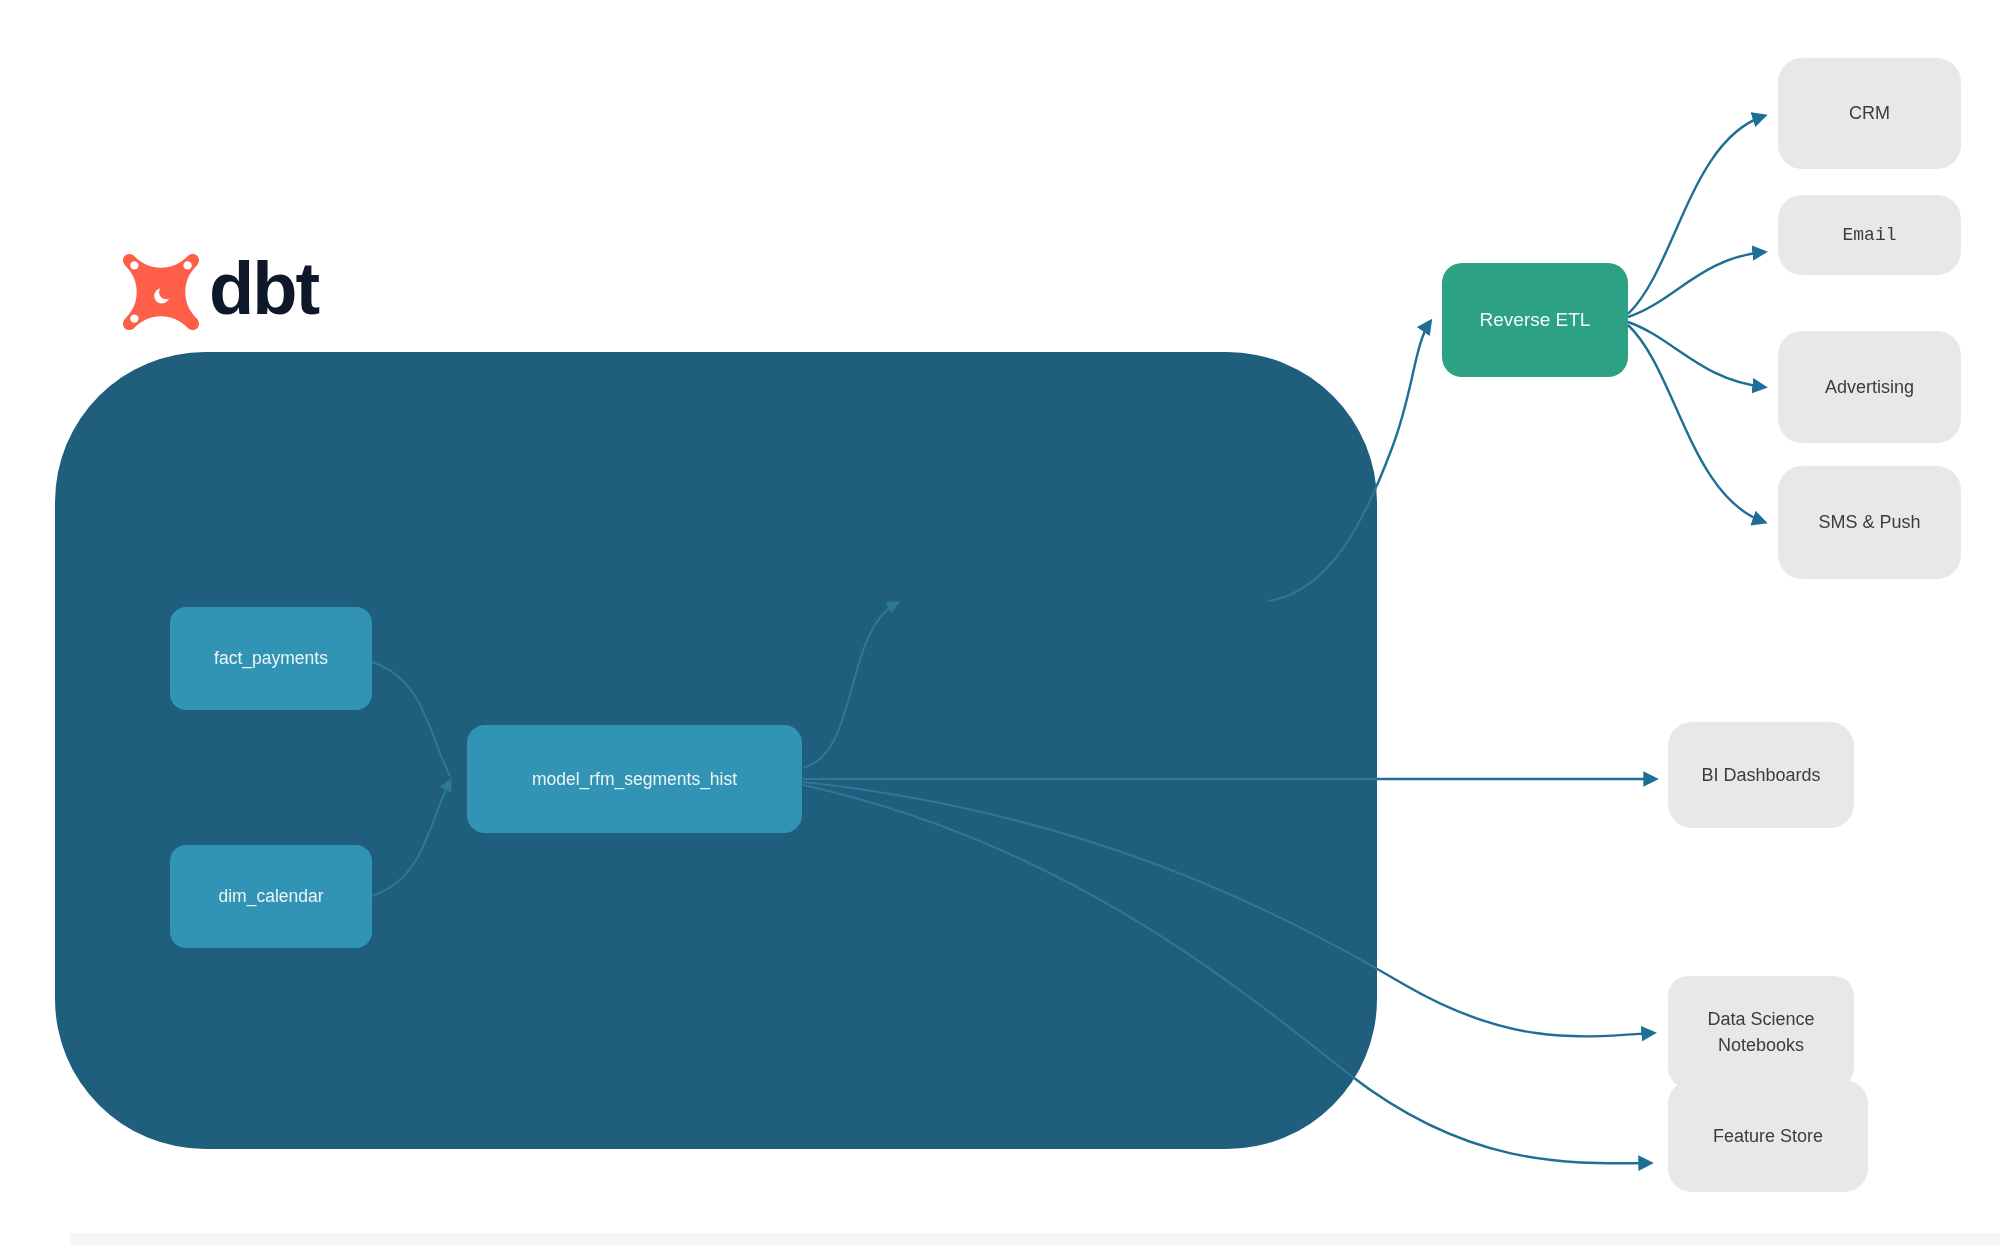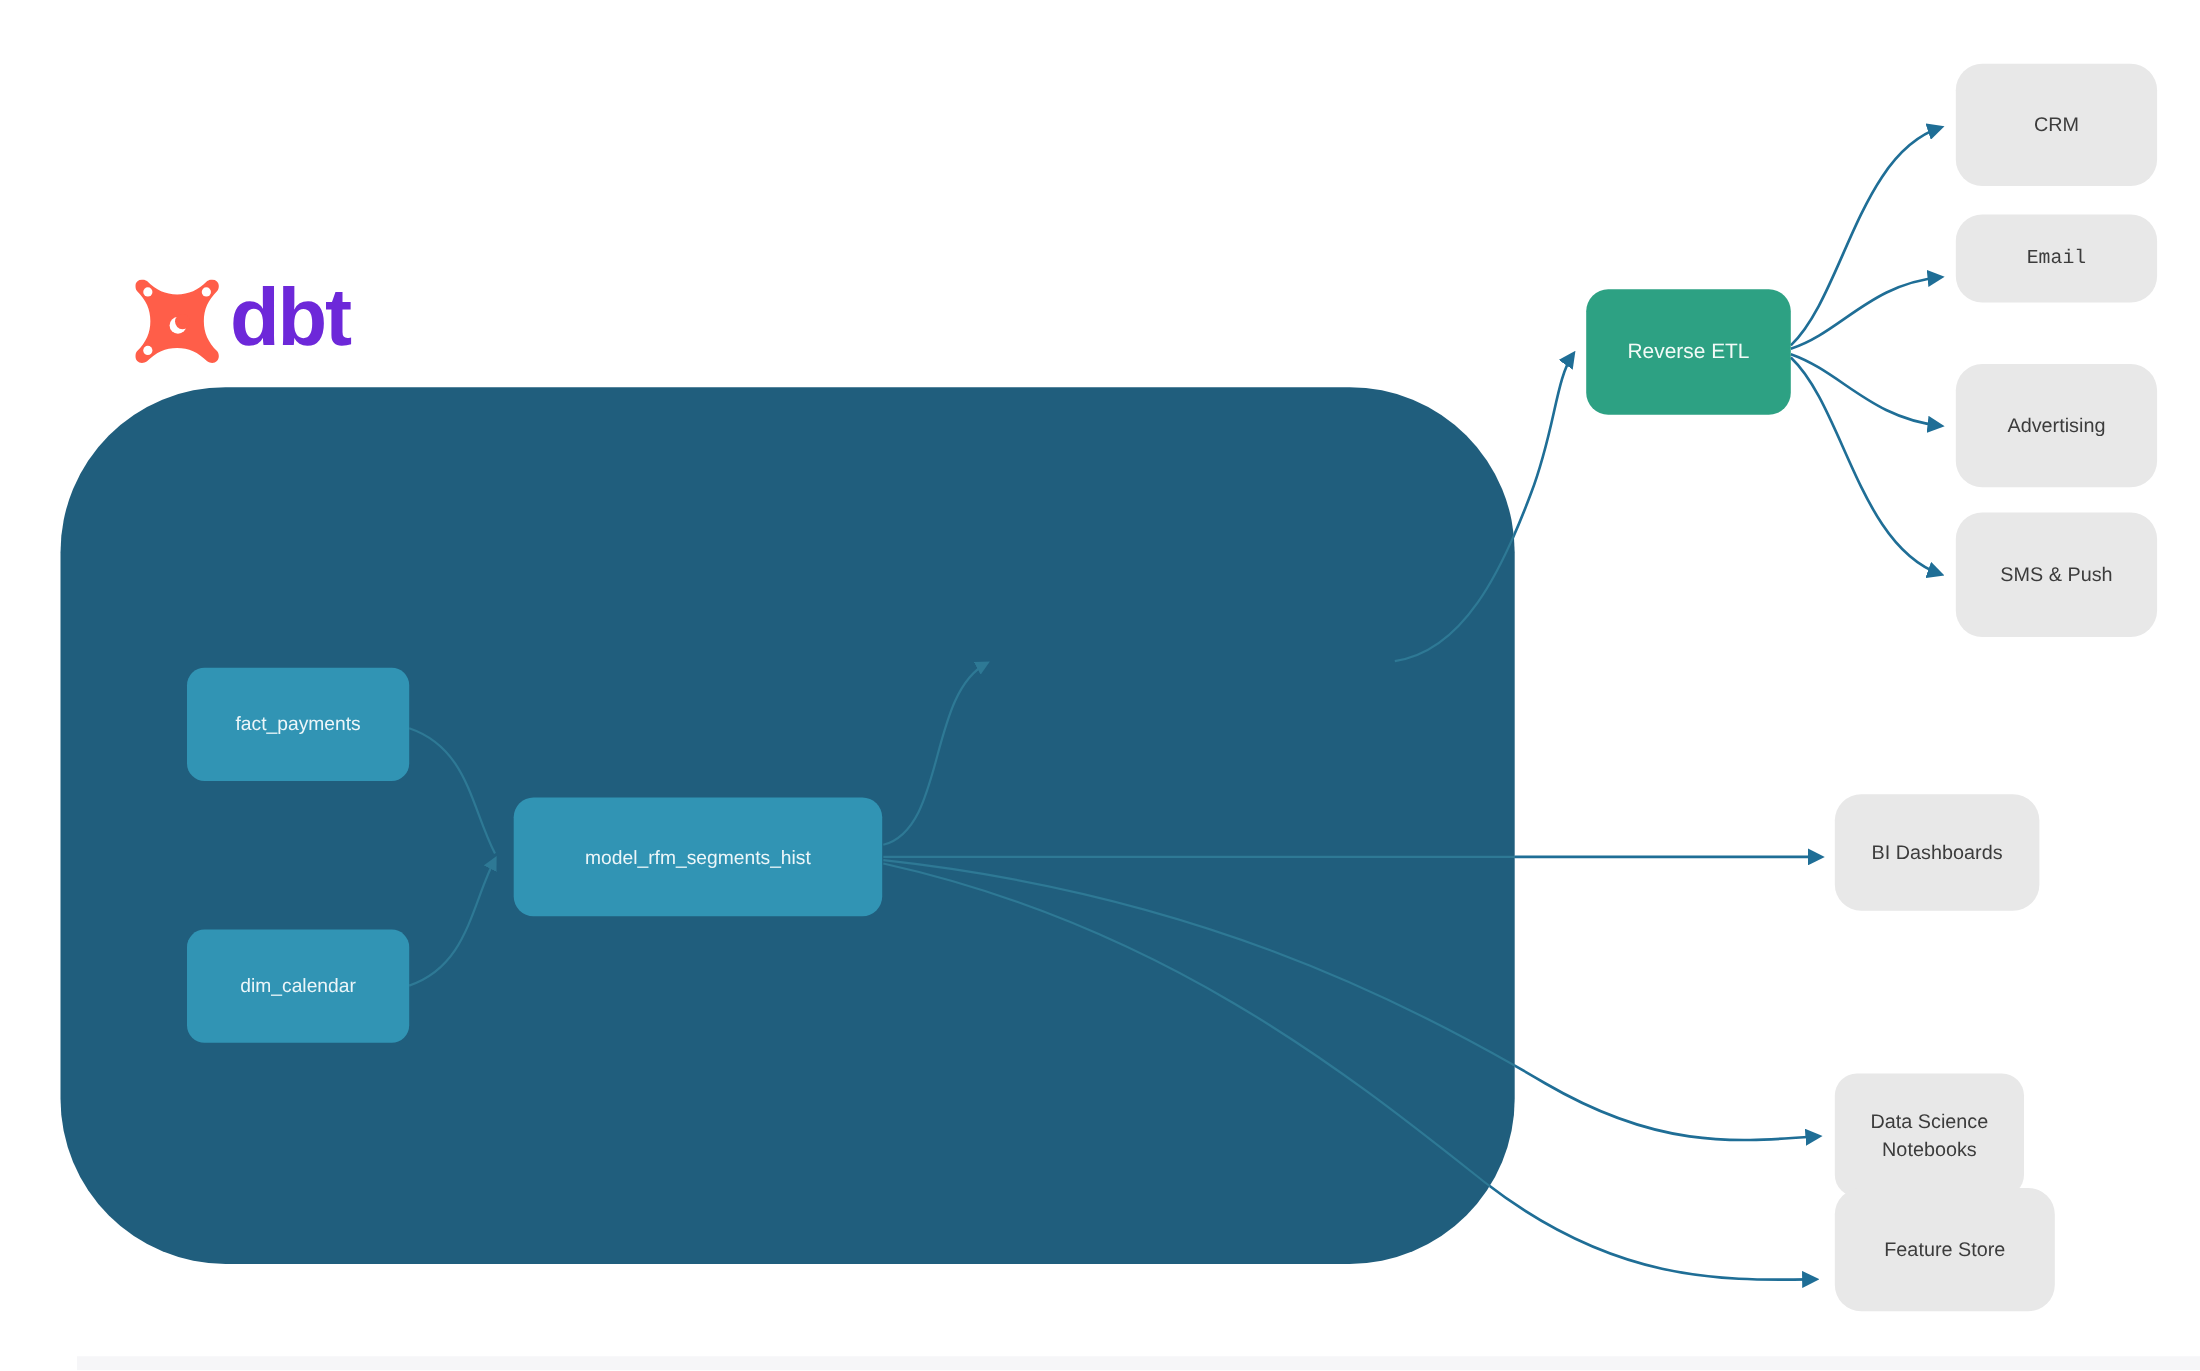--- a/index.html
+++ b/index.html
@@ -9,21 +9,21 @@
     background:#ffffff;
     font-family:"Liberation Sans", sans-serif;
     overflow:hidden;
   }
   .abs{position:absolute;}
 
   
   .logo{left:123px;top:252px;display:flex;align-items:center;gap:10px;}
   .logo-mark{width:76px;height:76px;display:block;}
   .wordmark{
-    font-size:74px;font-weight:bold;color:#6d28d9;
+    font-size:74px;font-weight:bold;color:#0f172a;
     letter-spacing:-2px;line-height:1;padding-bottom:6px;
   }
 
   
   .warehouse{
     left:55px;top:352px;width:1322px;height:797px;
     background:var(--warehouse-bg,#205e7d);
     border-radius:150px;
   }
 
@@ -54,21 +54,21 @@
   .n-fact{left:170px;top:607px;width:202px;height:103px;}
   .n-dim{left:170px;top:845px;width:202px;height:103px;}
   .n-hist{left:467px;top:725px;width:335px;height:108px;border-radius:18px;}
   .n-current{left:910px;top:552px;width:358px;height:103px;border-radius:18px;}
   .n-retl{left:1442px;top:263px;width:186px;height:114px;}
   .n-crm{left:1778px;top:58px;width:183px;height:111px;}
   .n-email{left:1778px;top:195px;width:183px;height:80px;font-family:Liberation Mono, monospace;}
   .n-adv{left:1778px;top:331px;width:183px;height:112px;}
   .n-sms{left:1778px;top:466px;width:183px;height:113px;}
   .n-bi{left:1668px;top:722px;width:186px;height:106px;}
-  .n-ds{left:1668px;top:976px;width:172px;height:112px;padding:0 14px;border-radius:20px;}
+  .n-ds{left:1668px;top:976px;width:186px;height:112px;padding:0 14px;border-radius:20px;}
   .n-fs{left:1668px;top:1080px;width:200px;height:112px;}
 
   .bottom-strip{
     left:70px;top:1233px;width:1930px;height:13px;
     background:#f6f6f8;
   }
 </style>
 </head>
 <body>
 

